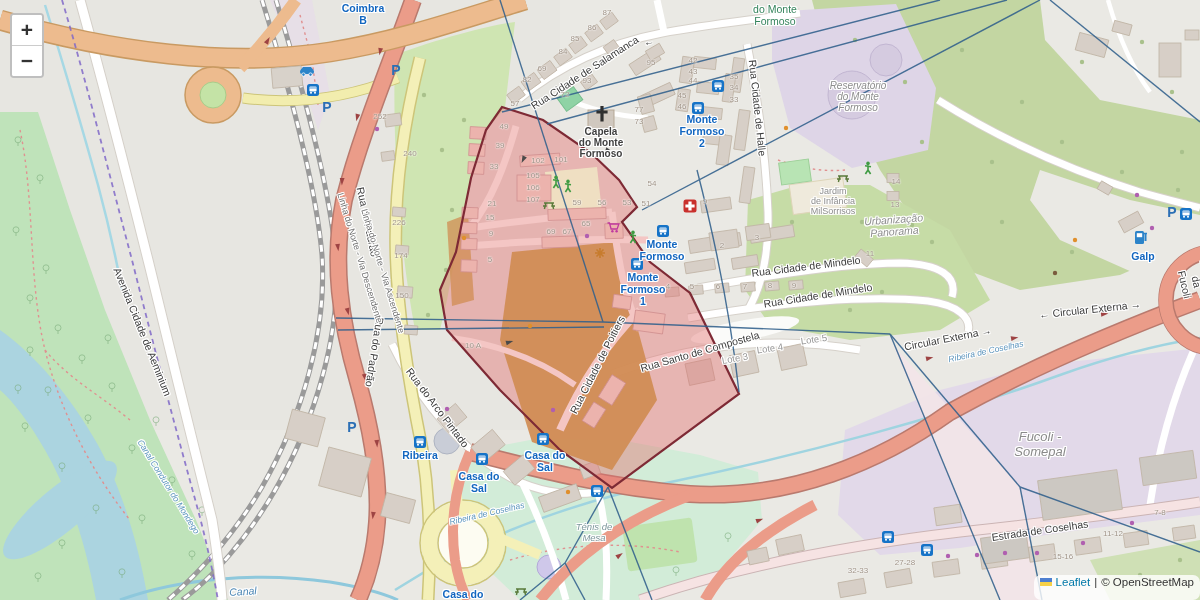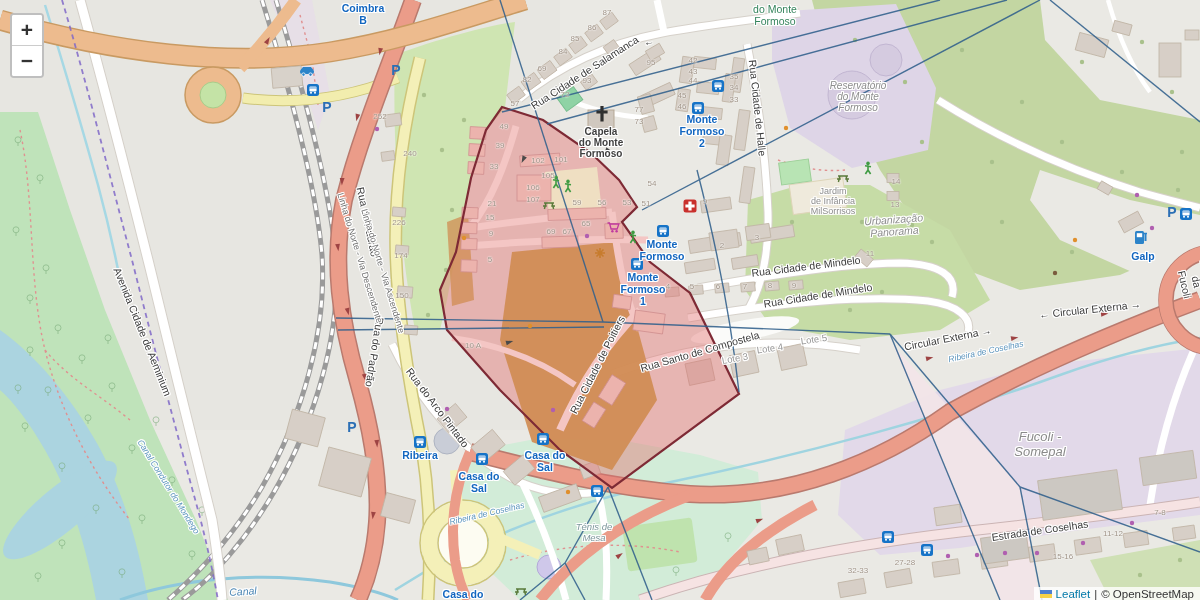--- a/index.html
+++ b/index.html
@@ -26,22 +26,22 @@
   .green{font-size:10.5px;color:#35845c;}
   .lot{font-size:9.5px;color:#989898;}
   .num{font-size:8px;color:#a09488;text-shadow:0 0 2px #fff,0 0 2px #fff;}
   
   .zoom-ctl{position:absolute;left:10px;top:13px;width:30px;border:2px solid rgba(0,0,0,.25);
             border-radius:4px;background:#fff;z-index:20;overflow:hidden;}
   .zoom-btn{width:30px;height:30px;display:flex;align-items:center;justify-content:center;
             font-size:21px;font-weight:bold;color:#333;cursor:pointer;background:#fff;user-select:none;}
   .zoom-btn:first-child{border-bottom:1px solid #ccc;}
   .attrib{position:absolute;right:0;bottom:0;background:rgba(255,255,255,.8);
-          padding:1px 6px 0 6px;font-size:11.5px;color:#333;z-index:20;display:flex;
-          align-items:center;gap:4px;}
+          padding:1px 6px 12px 6px;font-size:11.5px;color:#333;z-index:20;display:flex;
+          align-items:center;gap:4px;border-radius:7px;}
   .attrib a{text-decoration:none;}
   .leaflet-link{color:#0078A8;cursor:pointer;}
   .osm-link{color:#333;cursor:pointer;}
   .flag{display:inline-block;width:12px;height:8px;line-height:0;}
   .flag .b{display:block;width:12px;height:4px;background:#4e7fd0;}
   .flag .y{display:block;width:12px;height:4px;background:#f7d148;}
 </style>
 </head>
 <body>
 
@@ -580,21 +580,21 @@
       <div class="lbl num" style="left: 383px; top: 154px; margin-left: 27px; --r: 0deg;">240</div>
       <div class="lbl num" style="left: 399px; top: 223px; --r: 0deg;">226</div>
       <div class="lbl num" style="left: 401px; top: 256px; --r: 0deg;">174</div>
       <div class="lbl num" style="left: 402px; top: 296px; --r: 0deg;">150</div>
       <div class="lbl num" style="left: 473px; top: 346px; --r: 0deg;">10 A</div>
       <div class="lbl num" style="left: 504px; top: 127px; --r: 0deg;">49</div>
       <div class="lbl num" style="left: 500px; top: 146px; --r: 0deg;">39</div>
       <div class="lbl num" style="left: 494px; top: 167px; --r: 0deg;">33</div>
       <div class="lbl num" style="left: 538px; top: 161px; --r: 0deg;">102</div>
       <div class="lbl num" style="left: 561px; top: 160px; --r: 0deg;">101</div>
-      <div class="lbl num" style="left: 548px; top: 176px; text-align: right; --r: 0deg;">105</div>
+      <div class="lbl num" style="left: 533px; top: 176px; text-align: right; --r: 0deg;">105</div>
       <div class="lbl num" style="left: 533px; top: 188px; --r: 0deg;">106</div>
       <div class="lbl num" style="left: 533px; top: 200px; --r: 0deg;">107</div>
       <div class="lbl num" style="left: 492px; top: 204px; --r: 0deg;">21</div>
       <div class="lbl num" style="left: 490px; top: 218px; --r: 0deg;">15</div>
       <div class="lbl num" style="left: 491px; top: 234px; --r: 0deg;">9</div>
       <div class="lbl num" style="left: 490px; top: 260px; --r: 0deg;">5</div>
       <div class="lbl num" style="left: 551px; top: 232px; --r: 0deg;">69</div>
       <div class="lbl num" style="left: 567px; top: 232px; --r: 0deg;">67</div>
       <div class="lbl num" style="left: 586px; top: 224px; --r: 0deg;">65</div>
       <div class="lbl num" style="left: 577px; top: 203px; --r: 0deg;">59</div>

